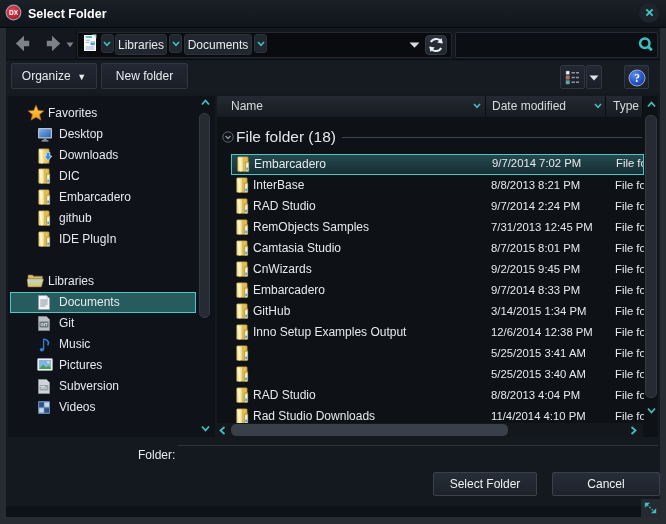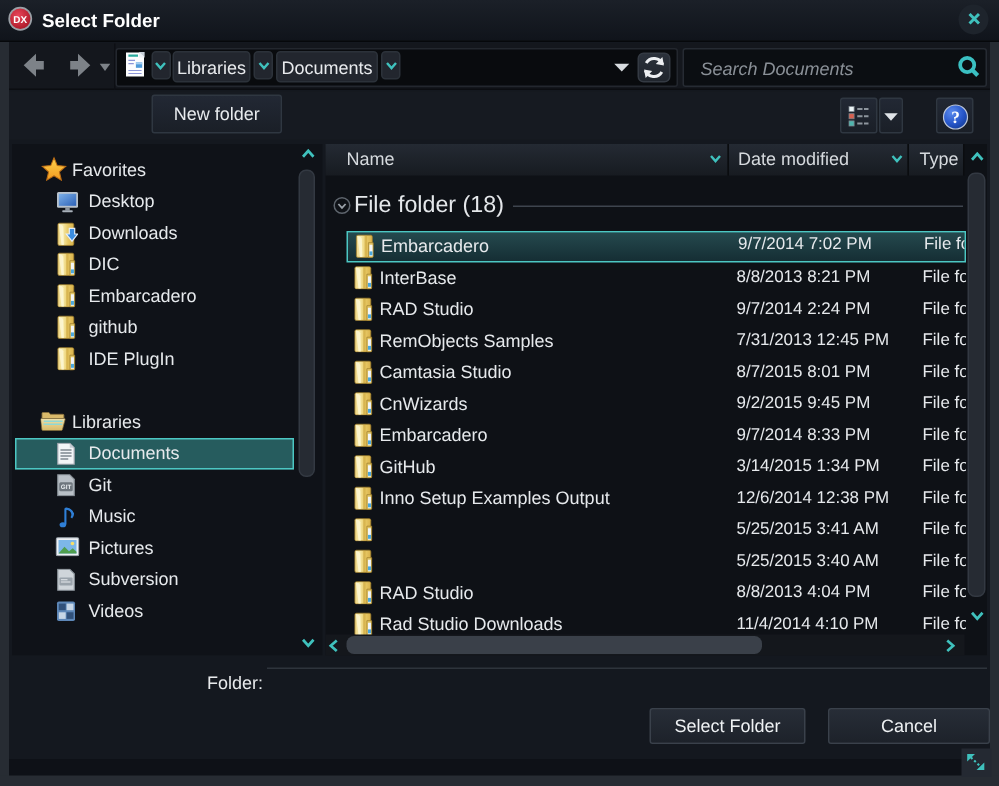--- a/index.html
+++ b/index.html
@@ -120,27 +120,27 @@
         <path d="M0.5 0.5 L10.5 0.5 L5.5 5.7 Z" fill="#d8dce0"></path>
       </svg></div>
   <div style="position:absolute;left:425px;top:34.5px;width:22px;height:20.5px;background:linear-gradient(#2b313b,#20252d);border:1px solid #343a43;border-radius:4px"></div>
   <div class="ic" style="left:428px;top:37px"><svg width="16" height="16" viewBox="0 0 16 16">
         <path d="M13.8 6 A 6.1 6.1 0 0 0 2.8 5" stroke="#eceef1" stroke-width="2" fill="none"></path>
         <path d="M2.2 10 A 6.1 6.1 0 0 0 13.2 11" stroke="#eceef1" stroke-width="2" fill="none"></path>
         <path d="M13.6 1 L14.6 6.6 L9.2 5.6 Z" fill="#eceef1"></path>
         <path d="M2.4 15 L1.4 9.4 L6.8 10.4 Z" fill="#eceef1"></path>
       </svg></div>
   <div id="searchbox">
-      <span class="ph">Search Documents</span>
     <svg style="position:absolute;left:182px;top:4.5px" width="16" height="16" viewBox="0 0 16 16">
         <circle cx="6.8" cy="6.3" r="4.7" stroke="#3bc0c2" stroke-width="2.5" fill="none"></circle>
         <path d="M10.2 9.7 L13.8 13.3" stroke="#3bc0c2" stroke-width="2.8"></path>
       </svg>
   </div>
   <div id="cmdbar"></div>
+  <div class="btn" style="left:11px;top:63px;width:86px;height:26px;line-height:24px">Organize&nbsp;&nbsp;<span style="font-size:9px">▼</span></div>
   <div class="btn" style="left:101px;top:63px;width:87px;height:26px;line-height:24px">New folder</div>
   <div class="btn" style="left:560px;top:65px;width:25px;height:24px"><svg style="margin-top:4px" width="15" height="15" viewBox="0 0 15 15">
         <rect x="1" y="1" width="3.4" height="3.4" fill="#e9f2f5" stroke="#7c848c" stroke-width="0.5"></rect>
         <rect x="1" y="5.8" width="3.4" height="3.4" fill="#d8604f" stroke="#7c848c" stroke-width="0.5"></rect>
         <rect x="1" y="10.6" width="3.4" height="3.4" fill="#4fb5ae" stroke="#7c848c" stroke-width="0.5"></rect>
         <path d="M6.5 2.7 L10 2.7 M11 2.7 L14 2.7 M6.5 7.5 L10 7.5 M11 7.5 L14 7.5 M6.5 12.3 L10 12.3 M11 12.3 L14 12.3" stroke="#8d959d" stroke-width="1.4"></path>
       </svg></div>
   <div class="btn" style="left:586px;top:65px;width:16px;height:24px"><svg style="margin-top:9px" width="10" height="6" viewBox="0 0 10 6">
         <path d="M0.5 0.5 L9.5 0.5 L5 5.5 Z" fill="#dfe3e7"></path>
       </svg></div>

